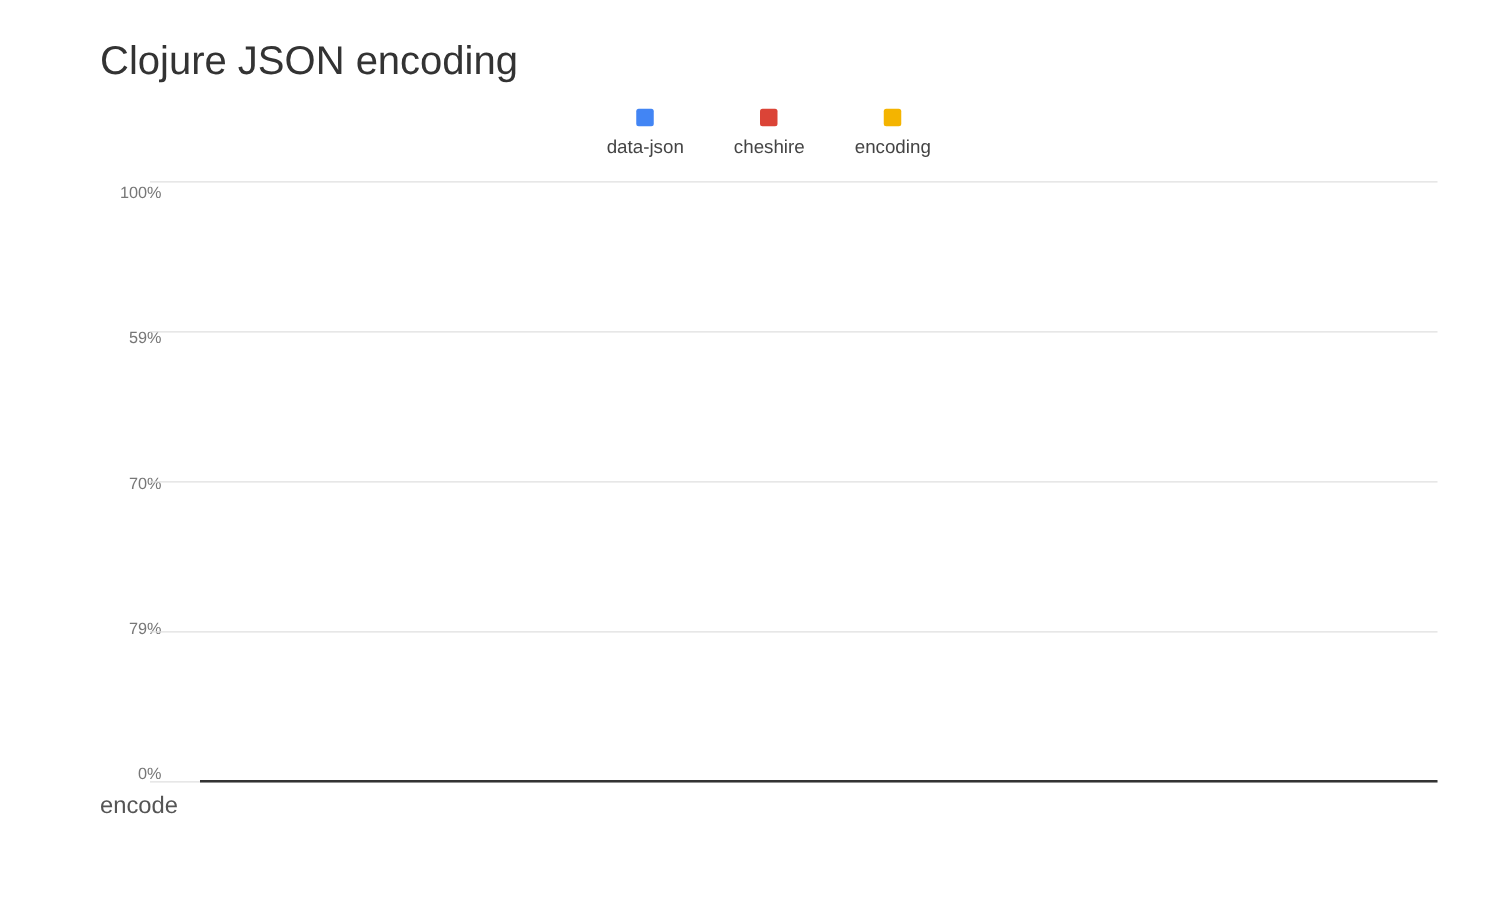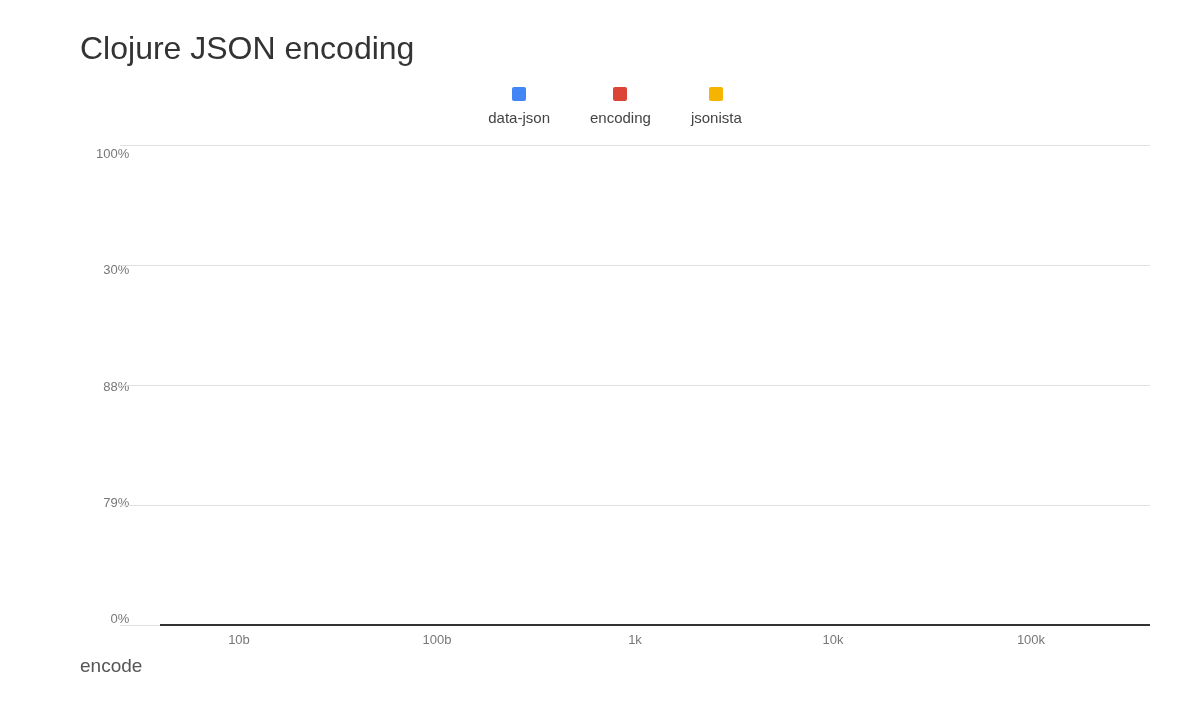--- a/index.html
+++ b/index.html
@@ -137,33 +137,33 @@
 <div class="chart-container">
   <div class="chart-title">Clojure JSON encoding</div>
 
   <div class="legend">
   <div class="legend-item">
         <div class="legend-dot" style="background: rgb(66, 133, 244);"></div>
         <span>data-json</span>
       </div>
       <div class="legend-item">
         <div class="legend-dot" style="background: rgb(219, 68, 55);"></div>
-        <span>encoding</span>
+        <span>cheshire</span>
       </div>
       <div class="legend-item">
         <div class="legend-dot" style="background: rgb(244, 180, 0);"></div>
-        <span>jsonista</span>
+        <span>encoding</span>
       </div>
     </div>
 
   <div class="chart-area">
     <div class="y-axis">
     <span class="y-label">100%</span>
-        <span class="y-label">30%</span>
-        <span class="y-label">88%</span>
+        <span class="y-label">59%</span>
+        <span class="y-label">70%</span>
         <span class="y-label">79%</span>
         <span class="y-label">0%</span>
       </div>
     <div class="grid-and-bars">
       <div class="grid-lines">
       <div class="grid-line" style="bottom: 0%;"></div>
           <div class="grid-line" style="bottom: 25%;"></div>
           <div class="grid-line" style="bottom: 50%;"></div>
           <div class="grid-line" style="bottom: 75%;"></div>
           <div class="grid-line" style="bottom: 100%;"></div>
@@ -192,21 +192,14 @@
           <div class="group">
             <div class="bar" style="height: 20%; background: rgb(66, 133, 244);"></div>
             <div class="bar" style="height: 43%; background: rgb(219, 68, 55);"></div>
             <div class="bar" style="height: 100%; background: rgb(244, 180, 0);"></div>
           </div>
         </div>
       <div class="baseline"></div>
     </div>
   </div>
 
-  <div class="x-axis">
-  <span class="x-label">10b</span>
-      <span class="x-label">100b</span>
-      <span class="x-label">1k</span>
-      <span class="x-label">10k</span>
-      <span class="x-label">100k</span>
-    </div>
   <div class="x-axis-title">encode</div>
 </div>
 
 </body></html>

